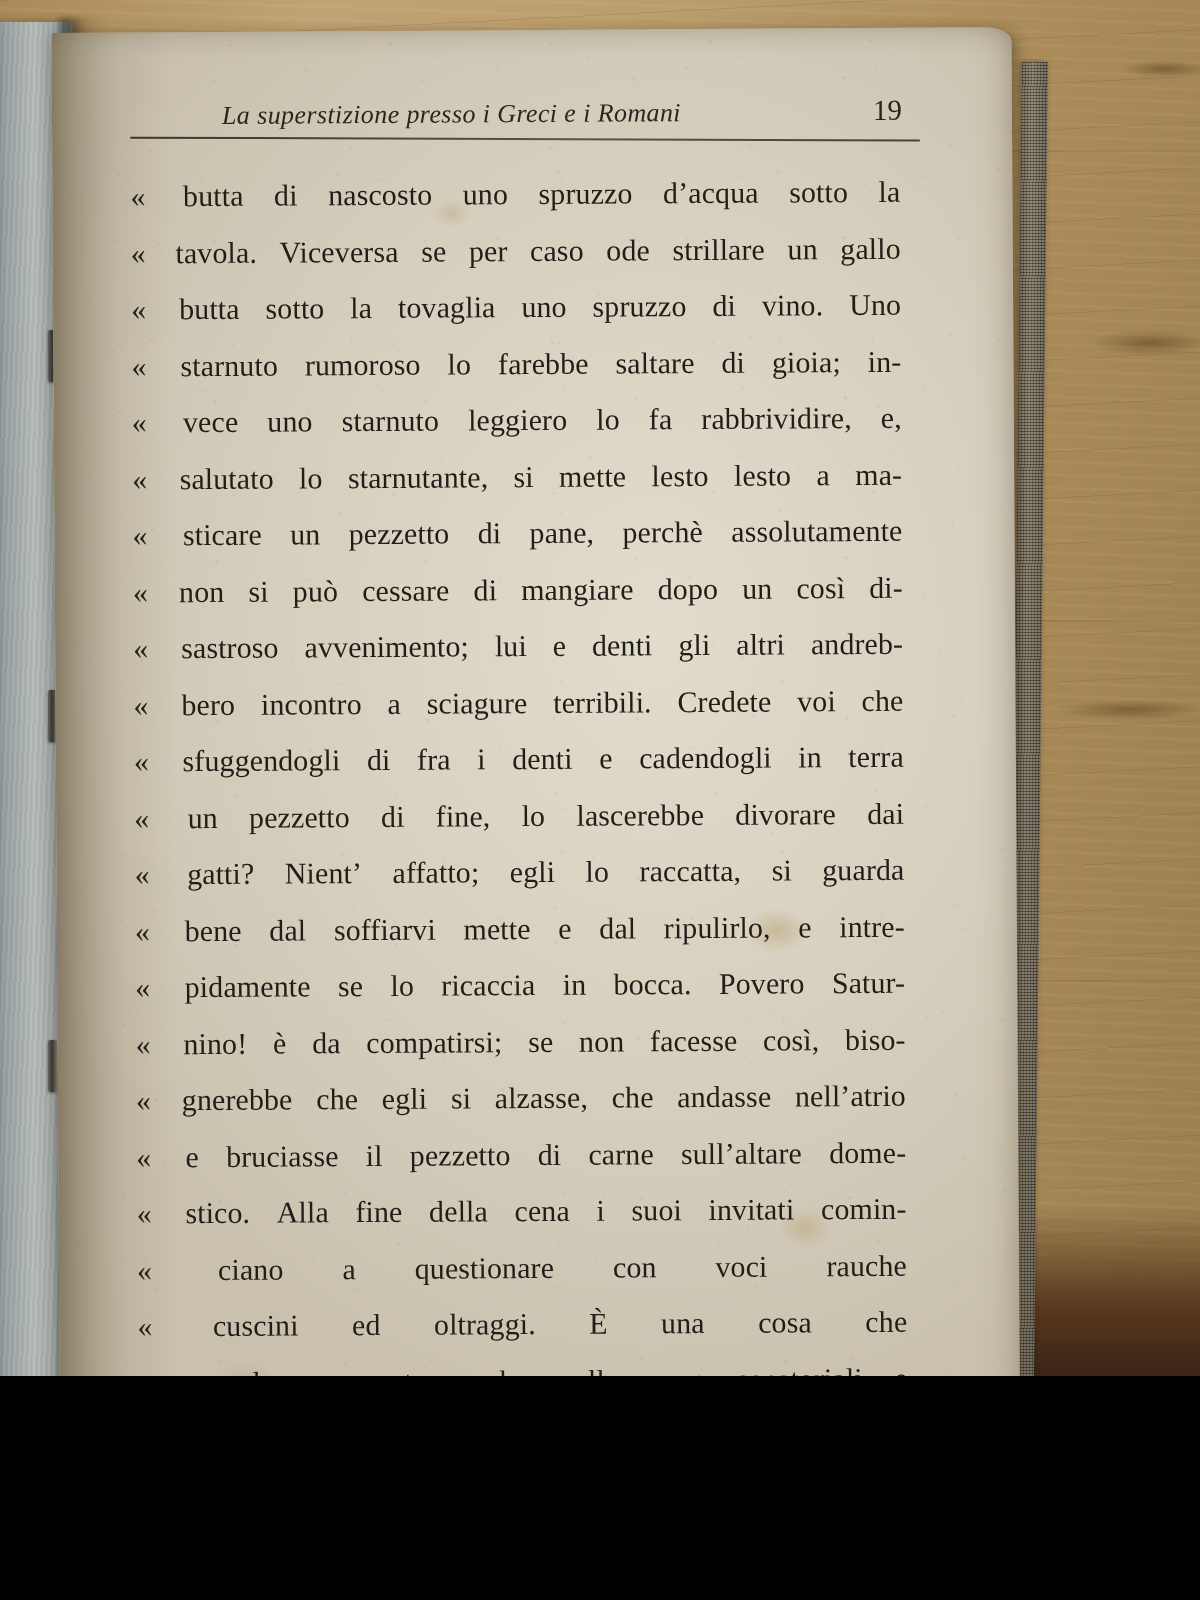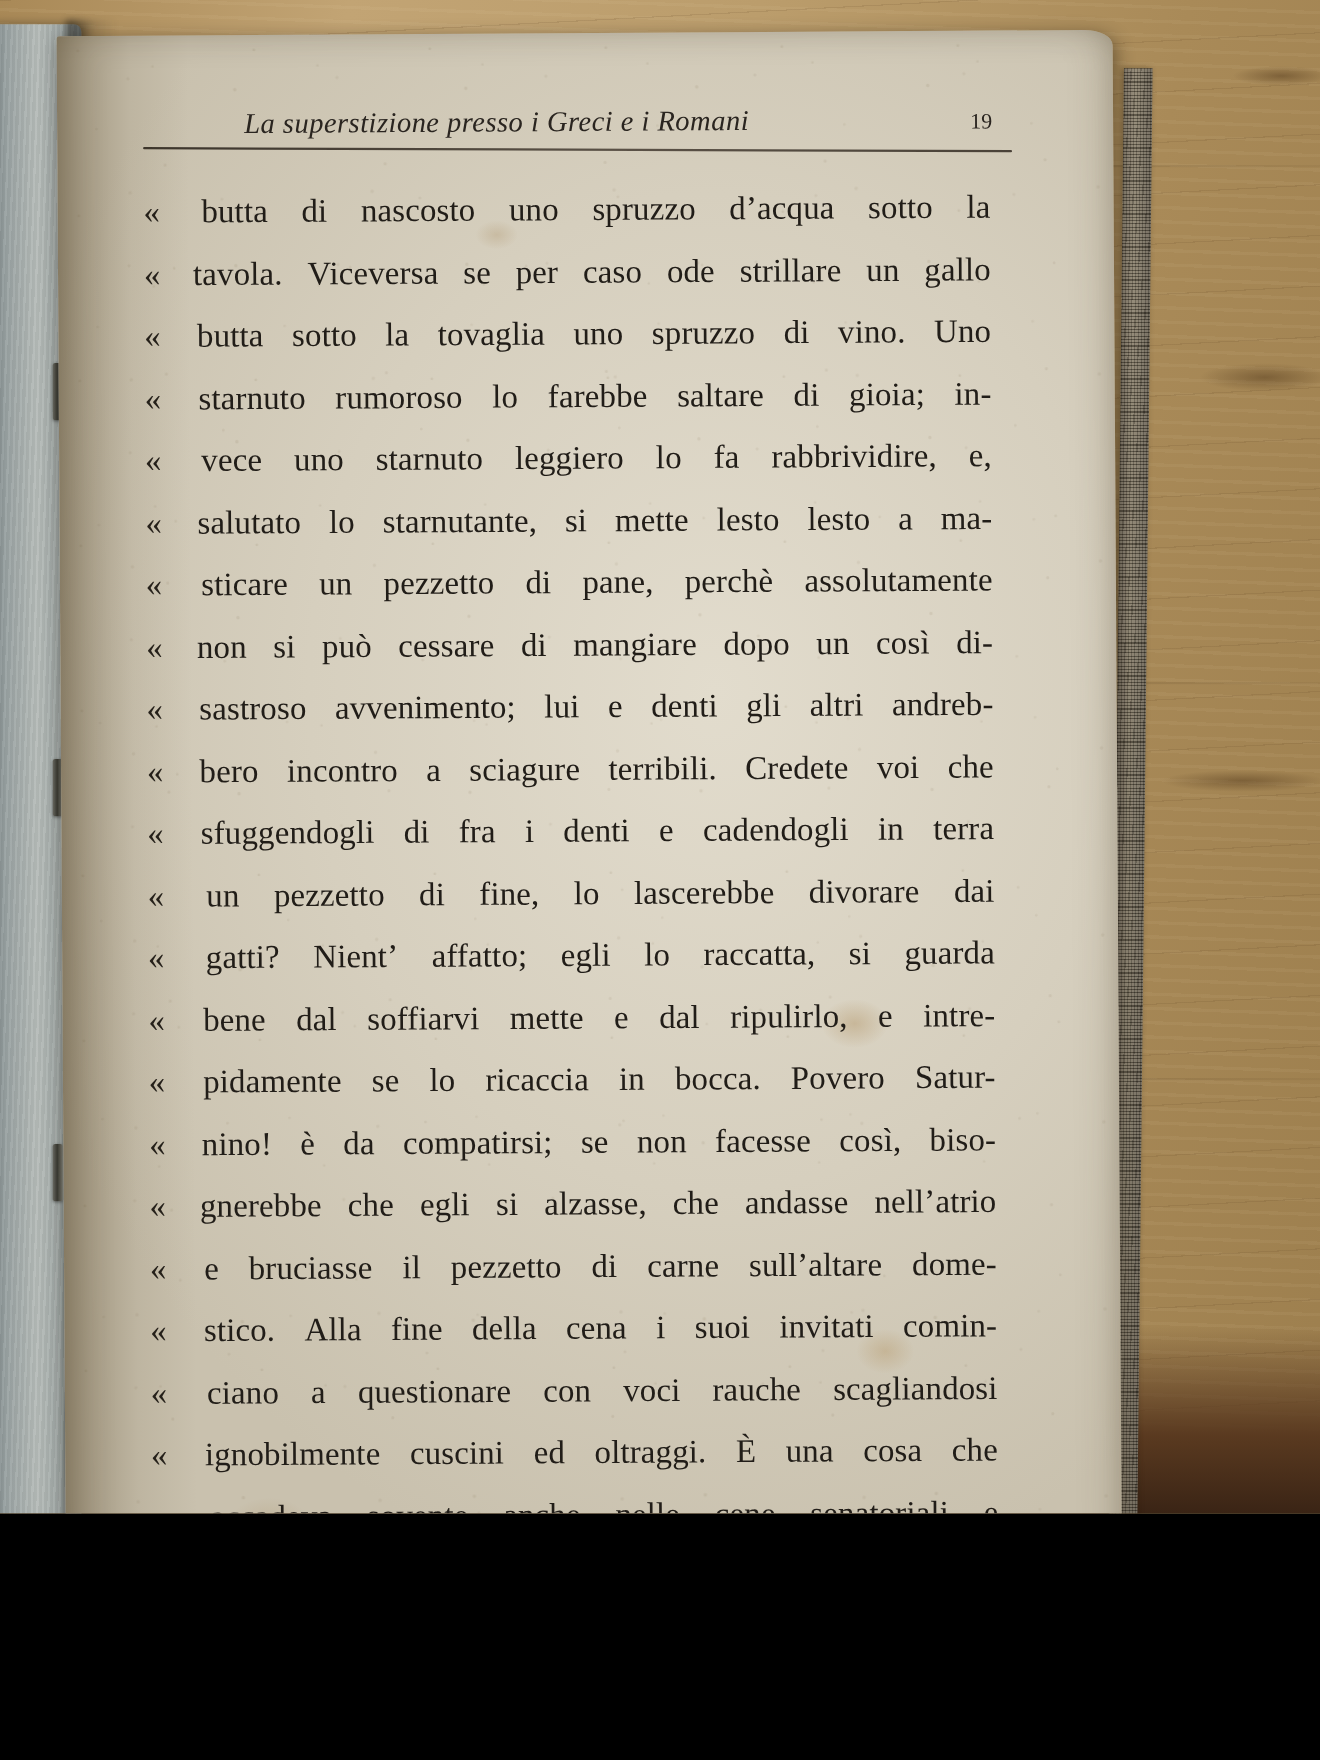--- a/index.html
+++ b/index.html
@@ -199,21 +199,21 @@
     padding: 0 4px 0 92px;
   }
   .runhead-title {
     font-style: italic;
     font-size: 26px;
     letter-spacing: 0.4px;
     color: #2a2520;
     white-space: nowrap;
   }
   .runhead-folio {
-    font-size: 20px;
+    font-size: 29px;
     color: #2a2520;
     padding-right: 14px;
   }
 
   .rule {
     height: 2px;
     margin: 9px 0 0 0;
     background: linear-gradient(90deg, #3b342b 0%, #5a5146 55%, #4a4238 100%);
     border-radius: 1px;
     transform: rotate(0.55deg);
@@ -501,25 +501,23 @@
             <span>comin-</span>
           </div>
           <div class="line line-q">
             <span class="gm">«</span>
             <span>ciano</span>
             <span>a</span>
             <span>questionare</span>
             <span>con</span>
             <span>voci</span>
             <span>rauche</span>
-            <span>scagliandosi</span>
-          </div>
-          <div class="line line-q">
-            <span class="gm">«</span>
-            <span>ignobilmente</span>
+          </div>
+          <div class="line line-q">
+            <span class="gm">«</span>
             <span>cuscini</span>
             <span>ed</span>
             <span>oltraggi.</span>
             <span>È</span>
             <span>una</span>
             <span>cosa</span>
             <span>che</span>
           </div>
           <div class="line line-q">
             <span class="gm">«</span>

